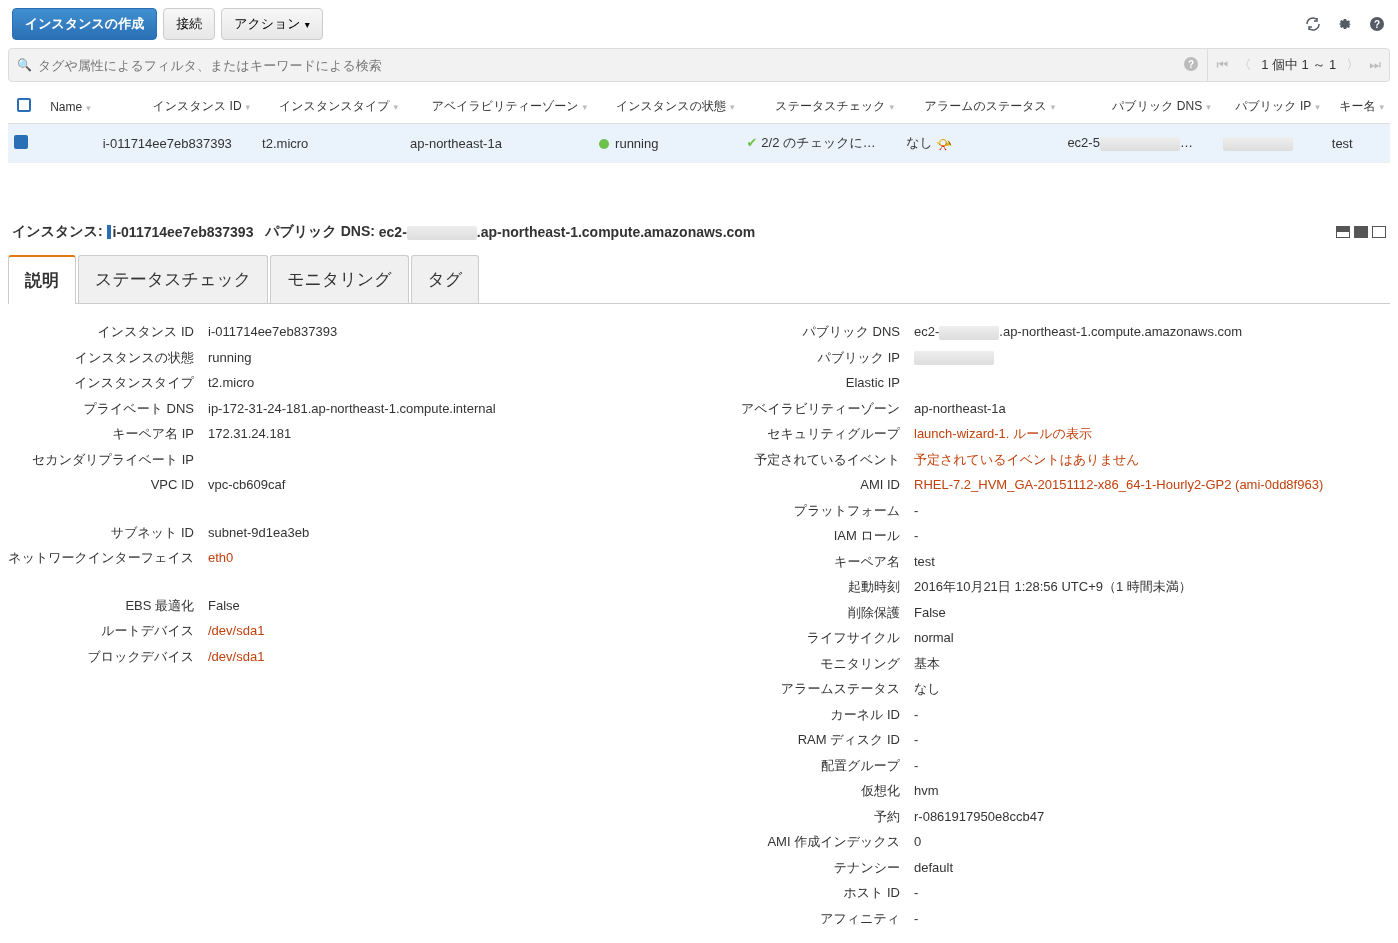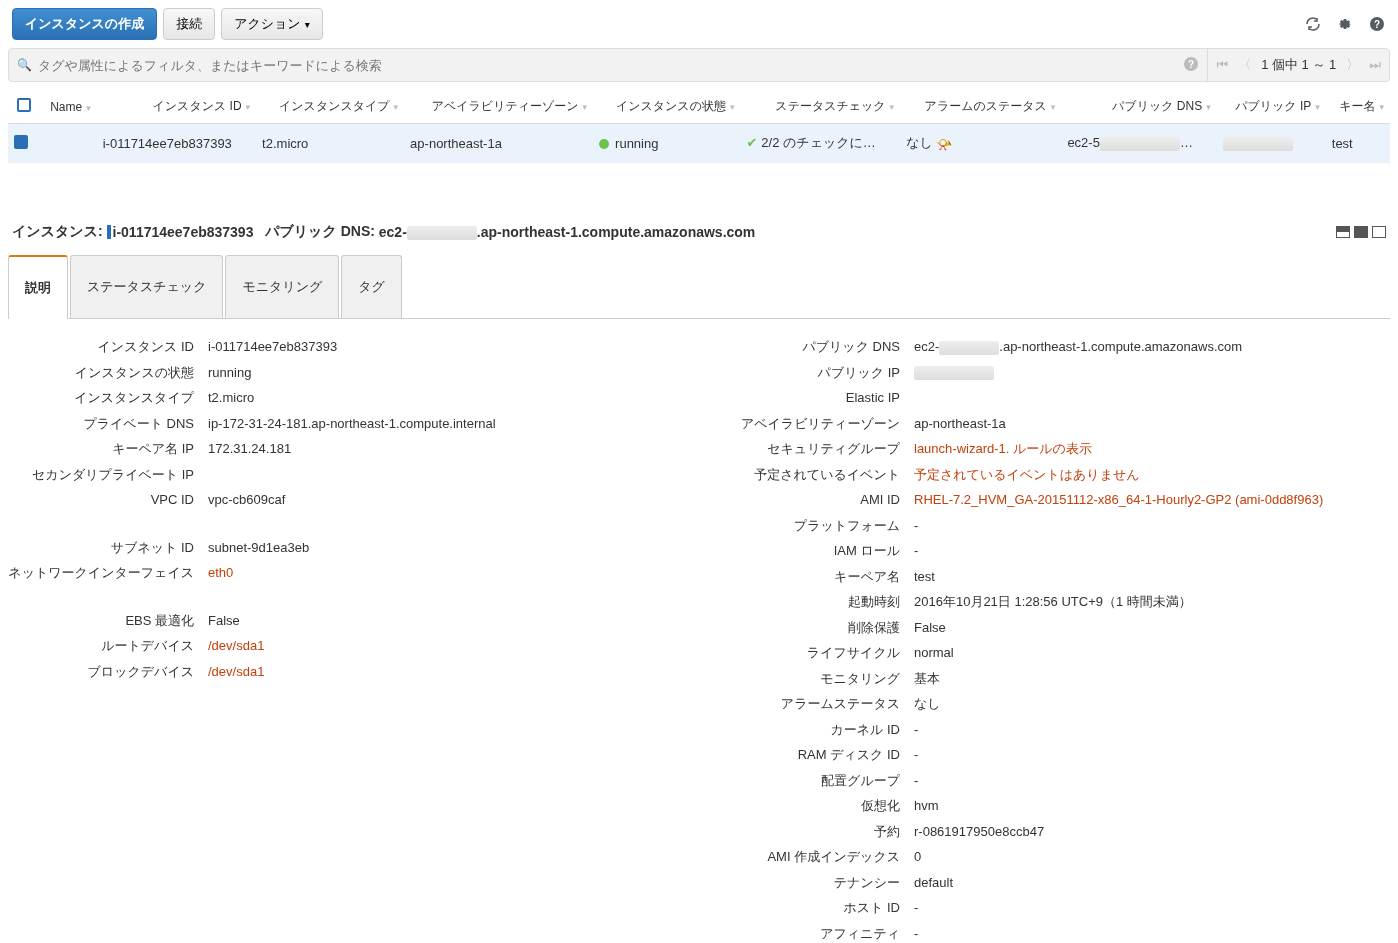--- a/index.html
+++ b/index.html
@@ -34,21 +34,21 @@
 
 .splitter { margin-top:50px; padding:10px 12px; font-size:14px; display:flex; align-items:center;}
 .splitter b { font-weight:bold; }
 .sel-bar { display:inline-block; width:4px; height:14px; background:#2a6fb5; margin-right:2px; vertical-align:-2px;}
 .splitter-right { margin-left:auto; display:flex; gap:4px;}
 .mini-box { width:14px; height:12px; border:1px solid #555; display:inline-block;}
 .mini-box.half::after{content:"";display:block;height:50%;background:#555;}
 .mini-box.full{background:#555;}
 
 .tabs { display:flex; gap:2px; margin:4px 8px 0 8px;}
-.tab { padding:22px 16px; border:1px solid #ccc; border-bottom:none; background:#f0f0f0; border-radius:3px 3px 0 0; font-size:13px; cursor:pointer;}
+.tab { padding:12px 16px; border:1px solid #ccc; border-bottom:none; background:#f0f0f0; border-radius:3px 3px 0 0; font-size:17px; cursor:pointer;}
 .tab.active { background:#fff; border-top:2px solid #e47911; font-weight:bold; position:relative; z-index:2;}
 .tabline { border-top:1px solid #ccc; margin:0 8px; position:relative; top:-1px;}
 
 .details { display:flex; padding:14px 8px; gap:30px; }
 .col { flex:1; }
 .row { display:flex; padding:3px 0; font-size:13px; line-height:1.5;}
 .row .k { width:200px; text-align:right; color:#333; padding-right:14px;}
 .row .v { flex:1; color:#333;}
 .row .v a, .link { color:#c2410c; text-decoration:none;}
 .dotted-gap { height:22px;}

